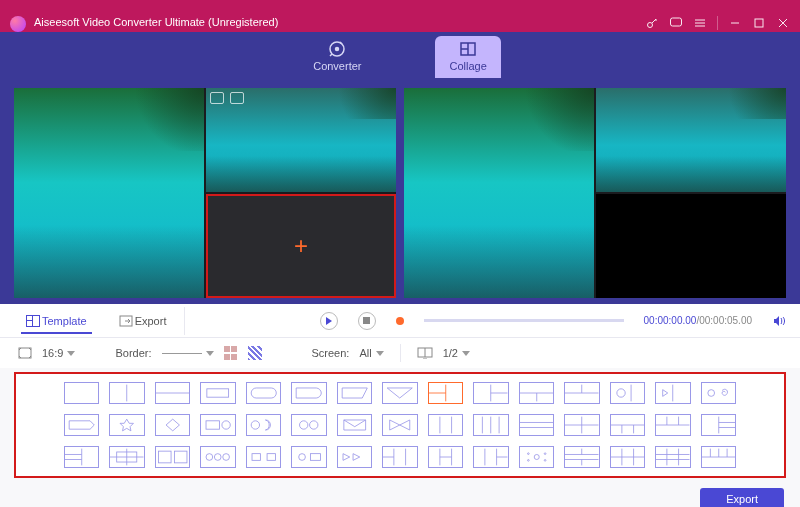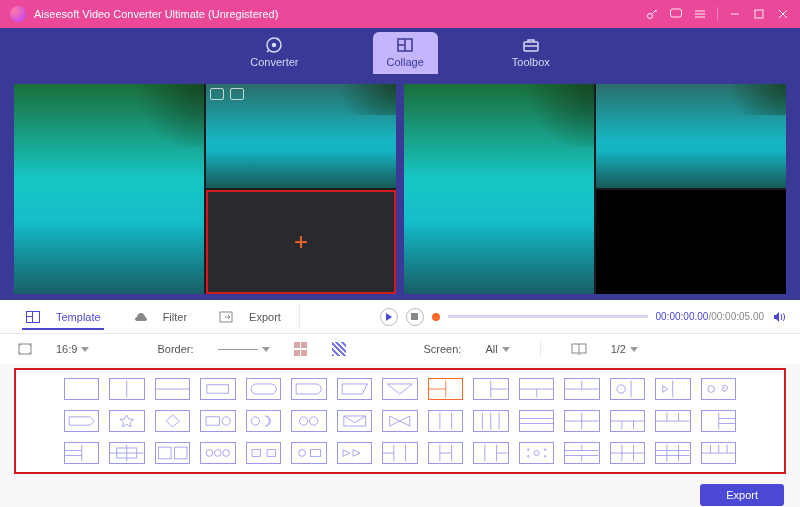--- a/index.html
+++ b/index.html
@@ -1,20 +1,20 @@
 <!DOCTYPE html>
 <html><head>
 <meta charset="utf-8">
 <style>
   * { box-sizing: border-box; margin: 0; padding: 0; font-family: Arial, sans-serif; }
   body { width: 800px; height: 507px; background: #f8f8fa; overflow: hidden; }
 
   .titlebar {
-    height: 28px; background: #ec4899; display: flex; align-items: center;
-    padding: 2px 10px; color: #fff; font-size: 11px;
+    height: 28px; background: #be185d; display: flex; align-items: flex-start;
+    padding: 16px 10px; color: #fff; font-size: 11px;
   }
   .titlebar .logo { width: 16px; height: 16px; border-radius: 50%; background: radial-gradient(circle at 30% 30%, #ff7aa6, #b83dff); margin-right: 8px; }
   .titlebar .spacer { flex: 1; }
   .see-pricing { background: #ff6a2c; padding: 3px 12px; border-radius: 10px; font-size: 11px; display:flex; align-items:center; gap:4px;}
   .tb-icon { margin-left: 10px; opacity: .9; display:flex; align-items:center; justify-content:center; width:14px;height:14px; }
   .tb-sep { width:1px; height:14px; background:rgba(255,255,255,.3); margin-left:10px;}
   .win-btn { margin-left: 10px; }
 
   .navbar {
     height: 50px; background: #3b3997; display: flex; justify-content: center; gap: 60px;
@@ -42,34 +42,34 @@
   .r3 { background:#000;}
 
   
   .rock { position:absolute; bottom:0; left:0; right:0; height:35%; background: linear-gradient(0deg, rgba(30,40,30,.6), transparent);}
   .foliage { position:absolute; top:0; right:0; width:40%; height:30%; background: radial-gradient(circle at top right, rgba(20,60,30,.8), transparent 70%);}
 
   .tabbar {
     height:34px; background:#fff; display:flex; align-items:center; border-bottom:1px solid #e8e8f0;
   }
   .tabs { display:flex; padding-left:12px; gap:4px;}
-  .tab { display:flex; align-items:center; gap:16px; font-size:11px; color:#555; padding:6px 14px; cursor:pointer;}
+  .tab { display:flex; align-items:center; gap:2px; font-size:11px; color:#555; padding:6px 14px; cursor:pointer;}
   .tab.active { color:#4a48d4; position:relative;}
   .tab.active::after { content:''; position:absolute; left:10%; right:10%; bottom:-1px; height:2px; background:#4a48d4;}
   .tab-ic { width:14px; height:12px; }
-  .playback { flex:1; display:flex; align-items:center; gap:8px; padding-right:12px; justify-content:flex-end;}
+  .playback { flex:1; display:flex; align-items:center; gap:20px; padding-right:12px; justify-content:flex-end;}
   .pb-sep { width:1px; height:28px; background:#e8e8f0; margin:0 4px;}
   .circ { width:18px;height:18px; border:1px solid #bbb; border-radius:50%; display:flex;align-items:center;justify-content:center;}
   .dot-orange { width:8px;height:8px;border-radius:50%;background:#ff6a2c;}
   .timeline { flex:0 0 200px; height:3px; background:#d8d8f0; position:relative;}
   .time-text { font-size:10px; color:#888;}
   .time-text .cur { color:#4a48d4;}
 
   .controls {
-    height:30px; background:#fff; display:flex; align-items:center; gap:24px; padding:0 18px; font-size:11px; color:#555;
+    height:30px; background:#fff; display:flex; align-items:center; gap:10px; padding:0 18px; font-size:11px; color:#555;
   }
   .dd { display:flex; align-items:center; gap:4px; cursor:pointer;}
   .dd .caret { width:0;height:0;border-left:4px solid transparent;border-right:4px solid transparent;border-top:5px solid #999;}
   .line-sample { width:40px; height:1px; background:#999;}
   .sq-ic { width:14px;height:14px; display:flex; flex-wrap:wrap; gap:1px;}
   .sq-ic span{width:6px;height:6px;background:#d8a8a8;}
   .diag-ic { width:14px;height:14px; background: repeating-linear-gradient(45deg,#7a78e4 0 2px, transparent 2px 4px);}
   .ctrl-sep { width:1px; height:18px; background:#e8e8f0; margin:0 6px;}
   .mon-ic svg{display:block;}
 
@@ -136,27 +136,20 @@
       </svg>
     <span>Converter</span>
   </div>
   <div class="nav-item active">
     <svg width="20" height="18" viewBox="0 0 20 18" stroke="#3b3997" fill="none" stroke-width="1.5">
         <rect x="3" y="3" width="14" height="12"></rect>
         <path d="M10 3v12M3 9h7"></path>
       </svg>
     <span>Collage</span>
   </div>
-  <div class="nav-item">
-    <svg width="20" height="18" viewBox="0 0 20 18" stroke="#d6d6f5" fill="none" stroke-width="1.5">
-        <rect x="3" y="6" width="14" height="9" rx="1"></rect>
-        <path d="M7 6V4h6v2M3 10h14"></path>
-      </svg>
-    <span>Toolbox</span>
-  </div>
 </div>
 
 <div class="preview">
   <div class="panel panel-left">
     <div class="cell img1">
       <div class="top-icons">
         <div class="mini-ic"></div>
         <div class="mini-ic"></div>
       </div>
       <div class="rock"></div>
@@ -188,26 +181,20 @@
     <div class="tab active">
       <svg class="tab-ic" viewBox="0 0 14 12">
           <rect x="0" y="0" width="14" height="12" fill="#4a48d4"></rect>
           <rect x="1" y="1" width="5" height="4" fill="#fff"></rect>
           <rect x="7" y="1" width="6" height="10" fill="#fff"></rect>
           <rect x="1" y="6" width="5" height="5" fill="#fff"></rect>
         </svg>
       <span>Template</span>
     </div>
     <div class="tab">
-      <svg class="tab-ic" viewBox="0 0 14 12" fill="#888">
-          <path d="M4 10c-1 0-2-1-2-2s1-2 2-2c0-2 2-4 4-4s4 2 4 4c1 0 2 1 2 2s-1 2-2 2H4z"></path>
-        </svg>
-      <span>Filter</span>
-    </div>
-    <div class="tab">
       <svg class="tab-ic" viewBox="0 0 14 12" stroke="#888" fill="none">
           <rect x="1" y="1" width="12" height="10"></rect>
           <path d="M6 6h5M9 4l2 2-2 2"></path>
         </svg>
       <span>Export</span>
     </div>
   </div>
   <div class="pb-sep"></div>
   <div class="playback">
     <div class="circ">

